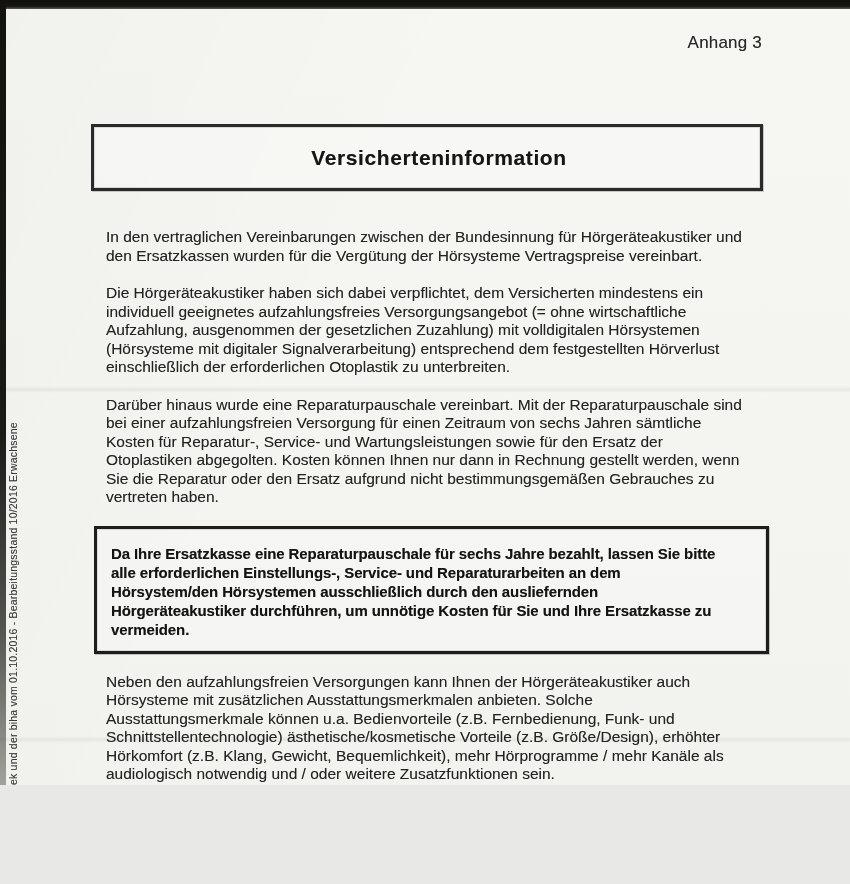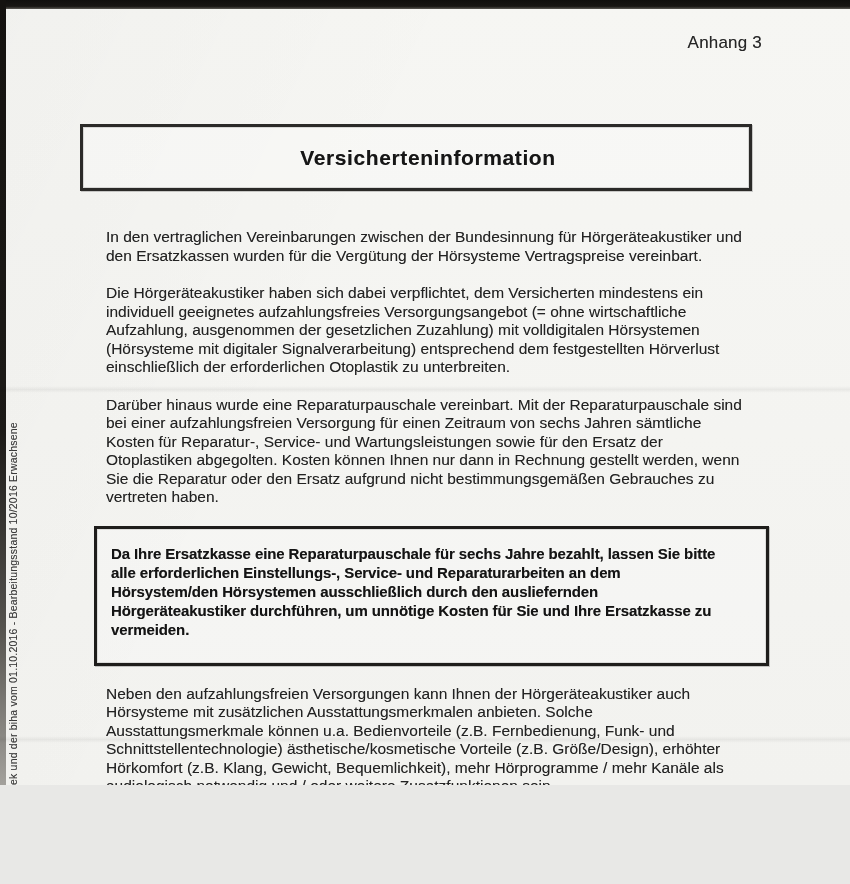--- a/index.html
+++ b/index.html
@@ -35,21 +35,21 @@
     position: absolute;
     top: 33px; right: 88px;
     font-size: 17px;
     letter-spacing: 0.2px;
     color: #262626;
     text-shadow: 0 0 0.5px rgba(40,40,40,0.4);
   }
 
   .title-box {
     position: absolute;
-    left: 80px; top: 124px;
+    left: 91px; top: 124px;
     width: 672px; height: 67px;
     box-sizing: border-box;
     border: 3px solid #2b2a28;
     box-shadow: inset 0 0 0 1px rgba(0,0,0,0.12), 1px 1px 0 rgba(0,0,0,0.18);
     display: flex; align-items: center; justify-content: center;
     background: rgba(255,255,255,0.25);
     padding-left: 24px;
   }
   .title-box .title {
     font-size: 21px;
@@ -74,21 +74,21 @@
   }
   .body-text p.para-3 { }
   .body-text p.para-4 { margin-bottom: 20px; }
 
   .notice-box {
     box-sizing: border-box;
     width: 675px;
     margin: 0 0 19px -12px;
     border: 3px solid #1e1d1b;
     box-shadow: inset 0 0 0 1px rgba(0,0,0,0.1), 1px 1px 0 rgba(0,0,0,0.2);
-    padding: 15px 8px 24px 14px;
+    padding: 15px 8px 12px 14px;
     background: rgba(255,255,255,0.2);
   }
   .notice-box .notice {
     margin: 0;
     white-space: pre-line;
     font-weight: bold;
     font-size: 15px;
     line-height: 19px;
     letter-spacing: -0.1px;
     color: #141414;

